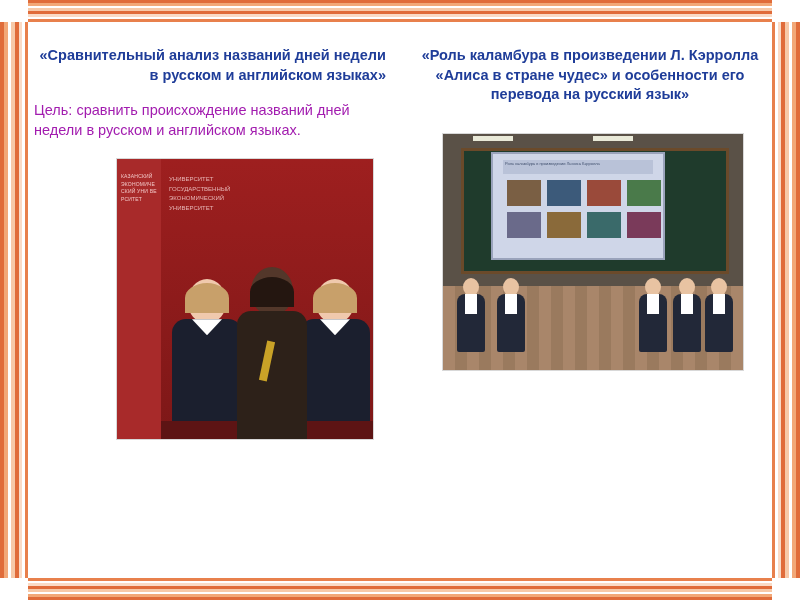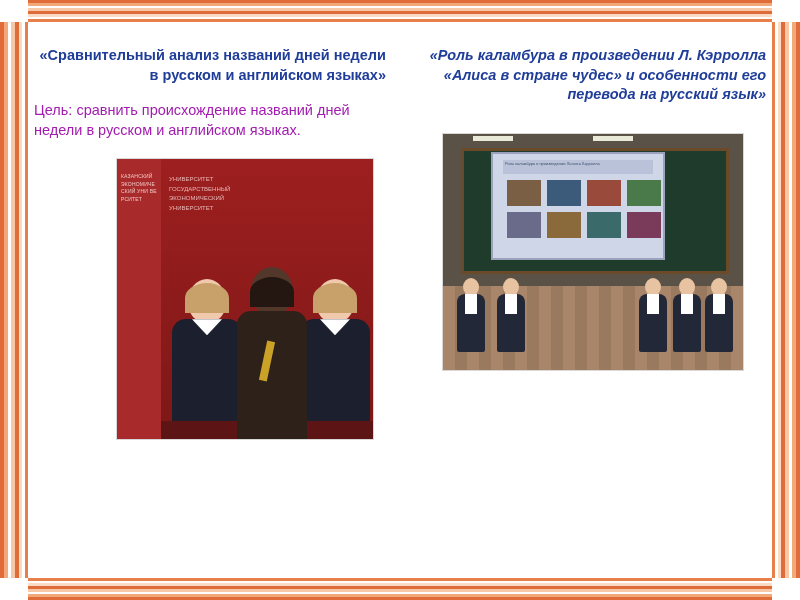--- a/index.html
+++ b/index.html
@@ -91,21 +91,21 @@
   .col-left { padding-left: 4px; padding-right: 14px; }
   .col-right { padding-left: 14px; padding-right: 4px; }
 
   .proj-title {
     color: #1F3D99;
     font-weight: bold;
     font-size: 14.5px;
     line-height: 1.35;
   }
   .proj-title.left { text-align: right; }
-  .proj-title.right { text-align: right; font-style: italic; }
+  .proj-title.right { text-align: center; }
 
   .proj-goal {
     color: #a21caf;
     font-size: 14.5px;
     line-height: 1.35;
     margin-top: 16px;
   }
   .proj-goal.left { text-align: left; }
   .proj-goal.right { text-align: center; }
 

